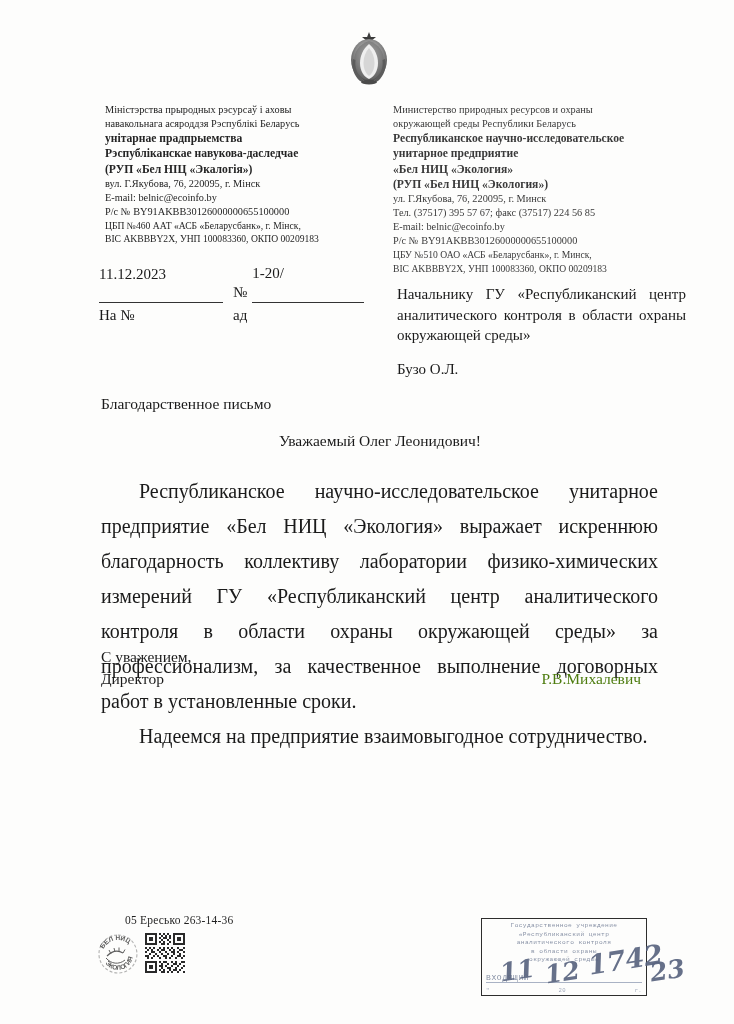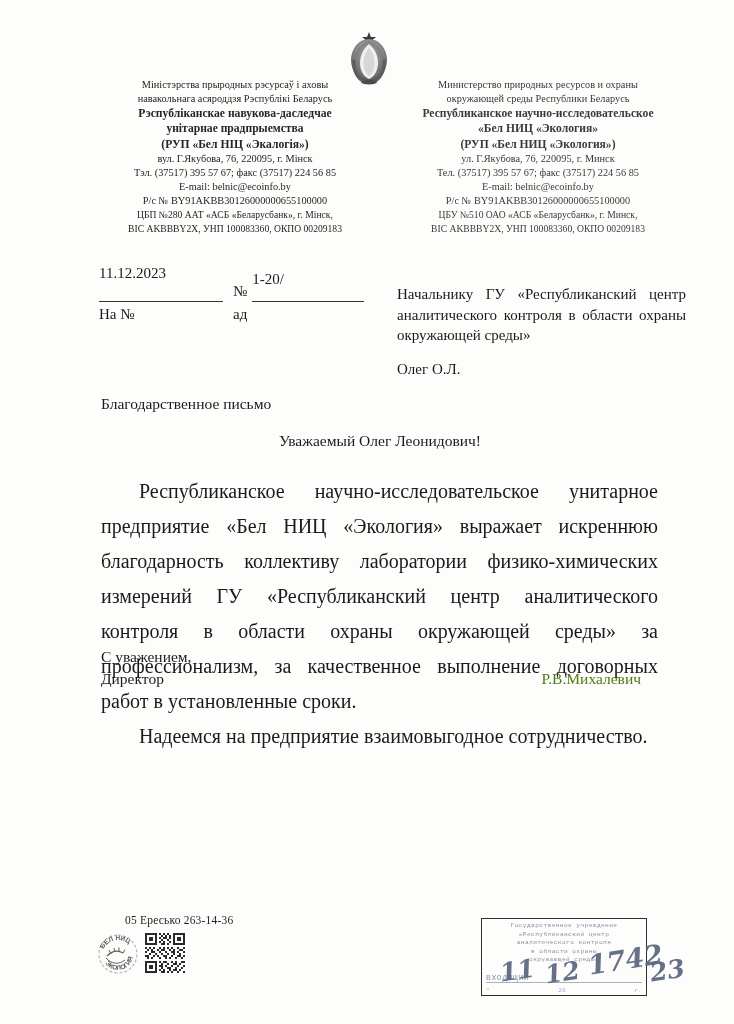--- a/index.html
+++ b/index.html
@@ -29,24 +29,24 @@
   
   .letterhead {
     position: absolute;
     left: 0;
     top: 78px;
     width: 734px;
     display: flex;
     justify-content: flex-start;
   }
   .lh-col {
-    text-align: center;
     font-size: 10.3px;
     line-height: 14.1px;
     color: #242424;
+    margin-top: 25px;
   }
   .lh-col.left {
     width: 260px;
     margin-left: 105px;
   }
   .lh-col.right {
     width: 290px;
     margin-left: 28px;
     color: #3a3a3a;
   }
@@ -83,21 +83,21 @@
     padding-bottom: 18px;
   }
   .ref-no-label {
     display: inline-block;
     padding: 0 5px 1px 10px;
   }
   .ref-no-value {
     display: inline-block;
     width: 112px;
     border-bottom: 1.2px solid #333;
-    padding-bottom: 12px;
+    padding-bottom: 19px;
   }
   .ref-row2 {
     display: flex;
     white-space: nowrap;
     margin-top: 2px;
   }
   .ref-na {
     display: inline-block;
     width: 134px;
   }
@@ -290,38 +290,38 @@
       <path d="M40 28 C42 36 39 45 33 50 L28 52 L31 47 C36 43 38.5 36 37.5 29 Z" fill="#5c5c5c"></path>
       <ellipse cx="24" cy="51" rx="8" ry="2.6" fill="#4a4a4a"></ellipse>
     </svg>
   </div>
 
   <div class="letterhead">
 
     <div class="lh-col left">
       <div class="lh-line">Міністэрства прыродных рэсурсаў і аховы</div>
       <div class="lh-line">навакольнага асяроддзя Рэспублікі Беларусь</div>
+      <div class="lh-line b">унітарнае прадпрыемства</div>
       <div class="lh-line b">Рэспубліканскае навукова-даследчае</div>
-      <div class="lh-line b">унітарнае прадпрыемства</div>
       <div class="lh-line b">(РУП «Бел НІЦ «Экалогія»)</div>
       <div class="lh-line">вул. Г.Якубова, 76, 220095, г. Мінск</div>
-      <div class="lh-line">Тэл. (37517) 395 57 67; факс (37517) 224 56 85</div>
       <div class="lh-line">
         <span>E-mail:</span>
         <span class="email-b">belnic@ecoinfo.by</span>
       </div>
       <div class="lh-line">Р/с № BY91AKBB30126000000655100000</div>
-      <div class="lh-line small">ЦБП №280 ААТ «АСБ «Беларусбанк», г. Мінск,</div>
+      <div class="lh-line small">ЦБП №460 ААТ «АСБ «Беларусбанк», г. Мінск,</div>
       <div class="lh-line small">ВІС AKBBBY2X, УНП 100083360, ОКПО 00209183</div>
     </div>
 
     <div class="lh-col right">
       <div class="lh-line">Министерство природных ресурсов и охраны</div>
       <div class="lh-line">окружающей среды Республики Беларусь</div>
       <div class="lh-line b">Республиканское научно-исследовательское</div>
+      <div class="lh-line b">унитарное предприятие</div>
       <div class="lh-line b">«Бел НИЦ «Экология»</div>
       <div class="lh-line b">(РУП «Бел НИЦ «Экология»)</div>
       <div class="lh-line">ул. Г.Якубова, 76, 220095, г. Минск</div>
       <div class="lh-line">Тел. (37517) 395 57 67; факс (37517) 224 56 85</div>
       <div class="lh-line">
         <span>E-mail:</span>
         <span class="email-b">belnic@ecoinfo.by</span>
       </div>
       <div class="lh-line">Р/с № BY91AKBB30126000000655100000</div>
       <div class="lh-line small">ЦБУ №510 ОАО «АСБ «Беларусбанк», г. Минск,</div>
@@ -337,21 +337,21 @@
       <span class="ref-no-value">1-20/</span>
     </div>
     <div class="ref-row2">
       <span class="ref-na">На №</span>
       <span>ад</span>
     </div>
   </div>
 
   <div class="addressee">
     <div>Начальнику ГУ «Республиканский центр аналитического контроля в области охраны окружающей среды»</div>
-    <div class="name">Олег О.Л.</div>
+    <div class="name">Бузо О.Л.</div>
   </div>
 
   <div class="subject">Благодарственное письмо</div>
 
   <div class="greeting">Уважаемый Олег Леонидович!</div>
 
   <div class="body-text">
     <p>Республиканское научно-исследовательское унитарное предприятие «Бел НИЦ «Экология» выражает искреннюю благодарность коллективу лаборатории физико-химических измерений ГУ «Республиканский центр аналитического контроля в области охраны окружающей среды» за профессионализм, за качественное выполнение договорных работ в установленные сроки.</p>
     <p>Надеемся на предприятие взаимовыгодное сотрудничество.</p>
   </div>

